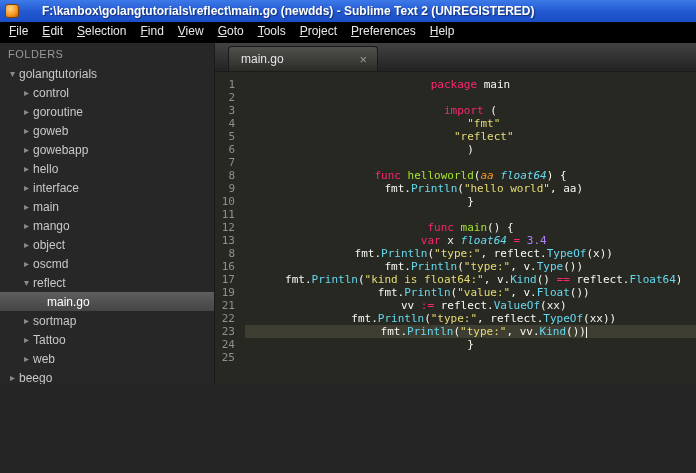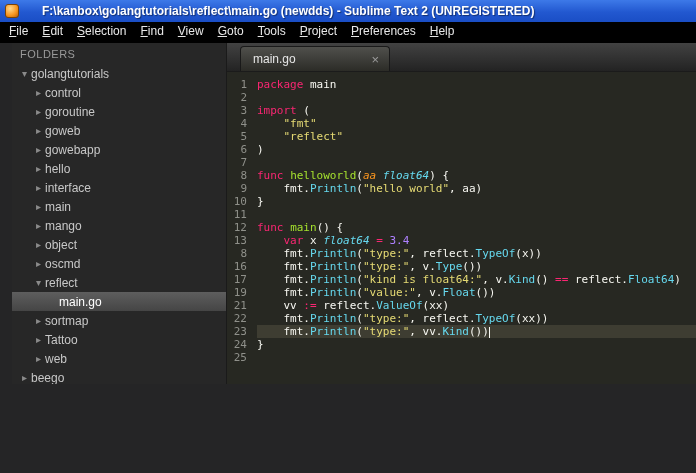--- a/index.html
+++ b/index.html
@@ -21,21 +21,21 @@
   }
   .title-text {
     color: #fff; font-size: 12px; font-weight: bold; white-space: nowrap;
     text-shadow: 1px 1px 1px rgba(0,0,0,.45);
   }
   
   .menubar { height: 21px; background: #000; display: flex; align-items: flex-start; padding-left: 2px; }
   .menu-item { color: #e8e8e8; font-size: 12px; padding: 2px 7px; cursor: default; white-space: nowrap; }
   .menu-item u { text-decoration: underline; }
   
-  .main { display: flex; height: 341px; margin-left: 12px; }
+  .main { display: flex; height: 341px; }
   
   .sidebar { width: 215px; flex: 0 0 215px; background: #272727; border-right: 1px solid #1a1a1a; overflow: hidden; }
   .sidebar-header { color: #9a9a9a; font-size: 11px; padding: 5px 8px 4px 8px; letter-spacing: .5px; }
   .tree-row { display: flex; align-items: center; height: 19px; color: #c8c8c8; font-size: 12px; white-space: nowrap; cursor: default; }
   .tree-row.selected { background: linear-gradient(#5e5e5e, #454545); color: #fff; }
   .arrow { flex: 0 0 13px; width: 13px; display: inline-block; color: #8a8a8a; font-size: 10px; text-align: center; }
   .tree-label { overflow: hidden; text-overflow: ellipsis; }
   
   .editor-pane { flex: 1; display: flex; flex-direction: column; background: #272822; min-width: 0; }
   .tabbar {
@@ -55,21 +55,21 @@
   }
   .tab-close { color: #9b9b9b; font-size: 13px; margin-left: 30px; line-height: 1; }
   
   .code-area {
     flex: 1; padding-top: 6px; overflow: hidden;
     font-family: "DejaVu Sans Mono", monospace;
     font-size: 11px; line-height: 13px;
   }
   .code-line { display: flex; height: 13px; }
   .lnum { flex: 0 0 30px; width: 30px; text-align: right; padding-right: 10px; color: #8f908a; background: #272822; }
-  .ltext { flex: 1; white-space: pre; color: #f8f8f2; }
+  .ltext { flex: 1; white-space: pre; color: #f8f8f2; text-align: center; }
   .code-line.current .ltext { background: #3e3d32; }
   .tok-k { color: #f92672; }
   .tok-f { color: #a6e22e; }
   .tok-t { color: #66d9ef; font-style: italic; }
   .tok-s { color: #e6db74; }
   .tok-n { color: #ae81ff; }
   .tok-c { color: #66d9ef; }
   .tok-p { color: #f8f8f2; }
   .tok-a { color: #fd971f; font-style: italic; }
   .caret { display: inline-block; width: 1px; height: 11px; background: #f8f8f2; vertical-align: text-bottom; animation: blink 1s steps(1) infinite; }

